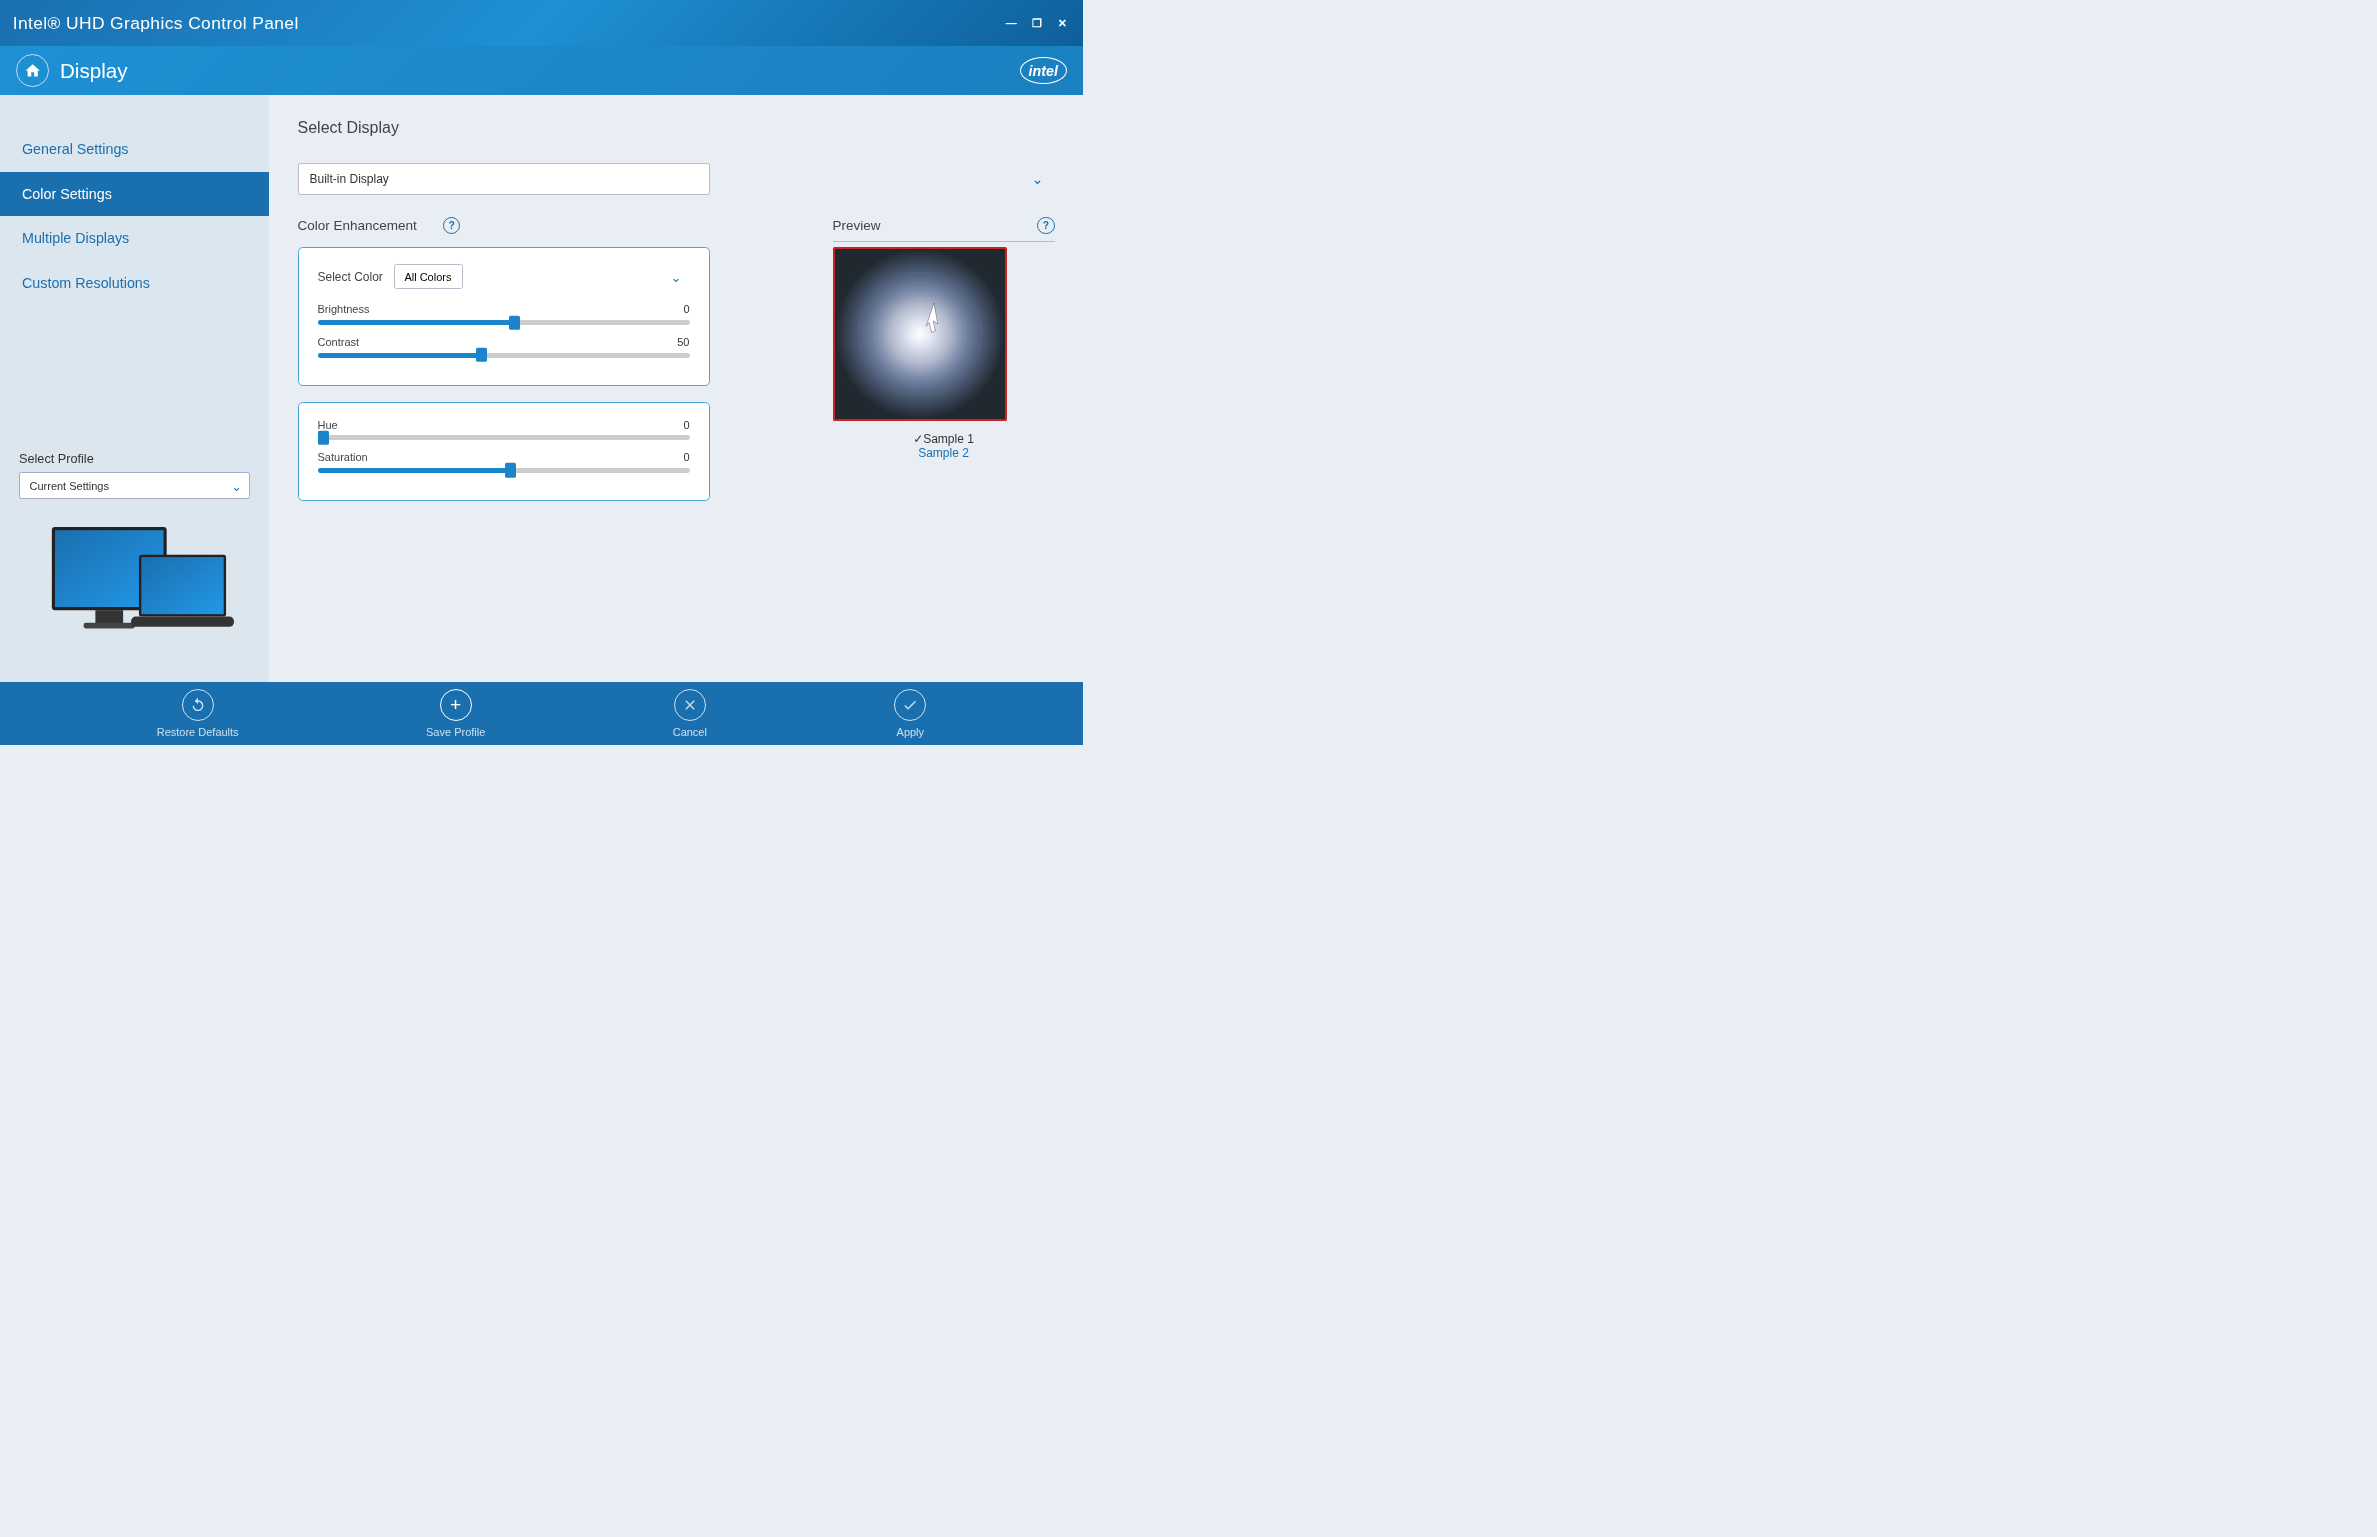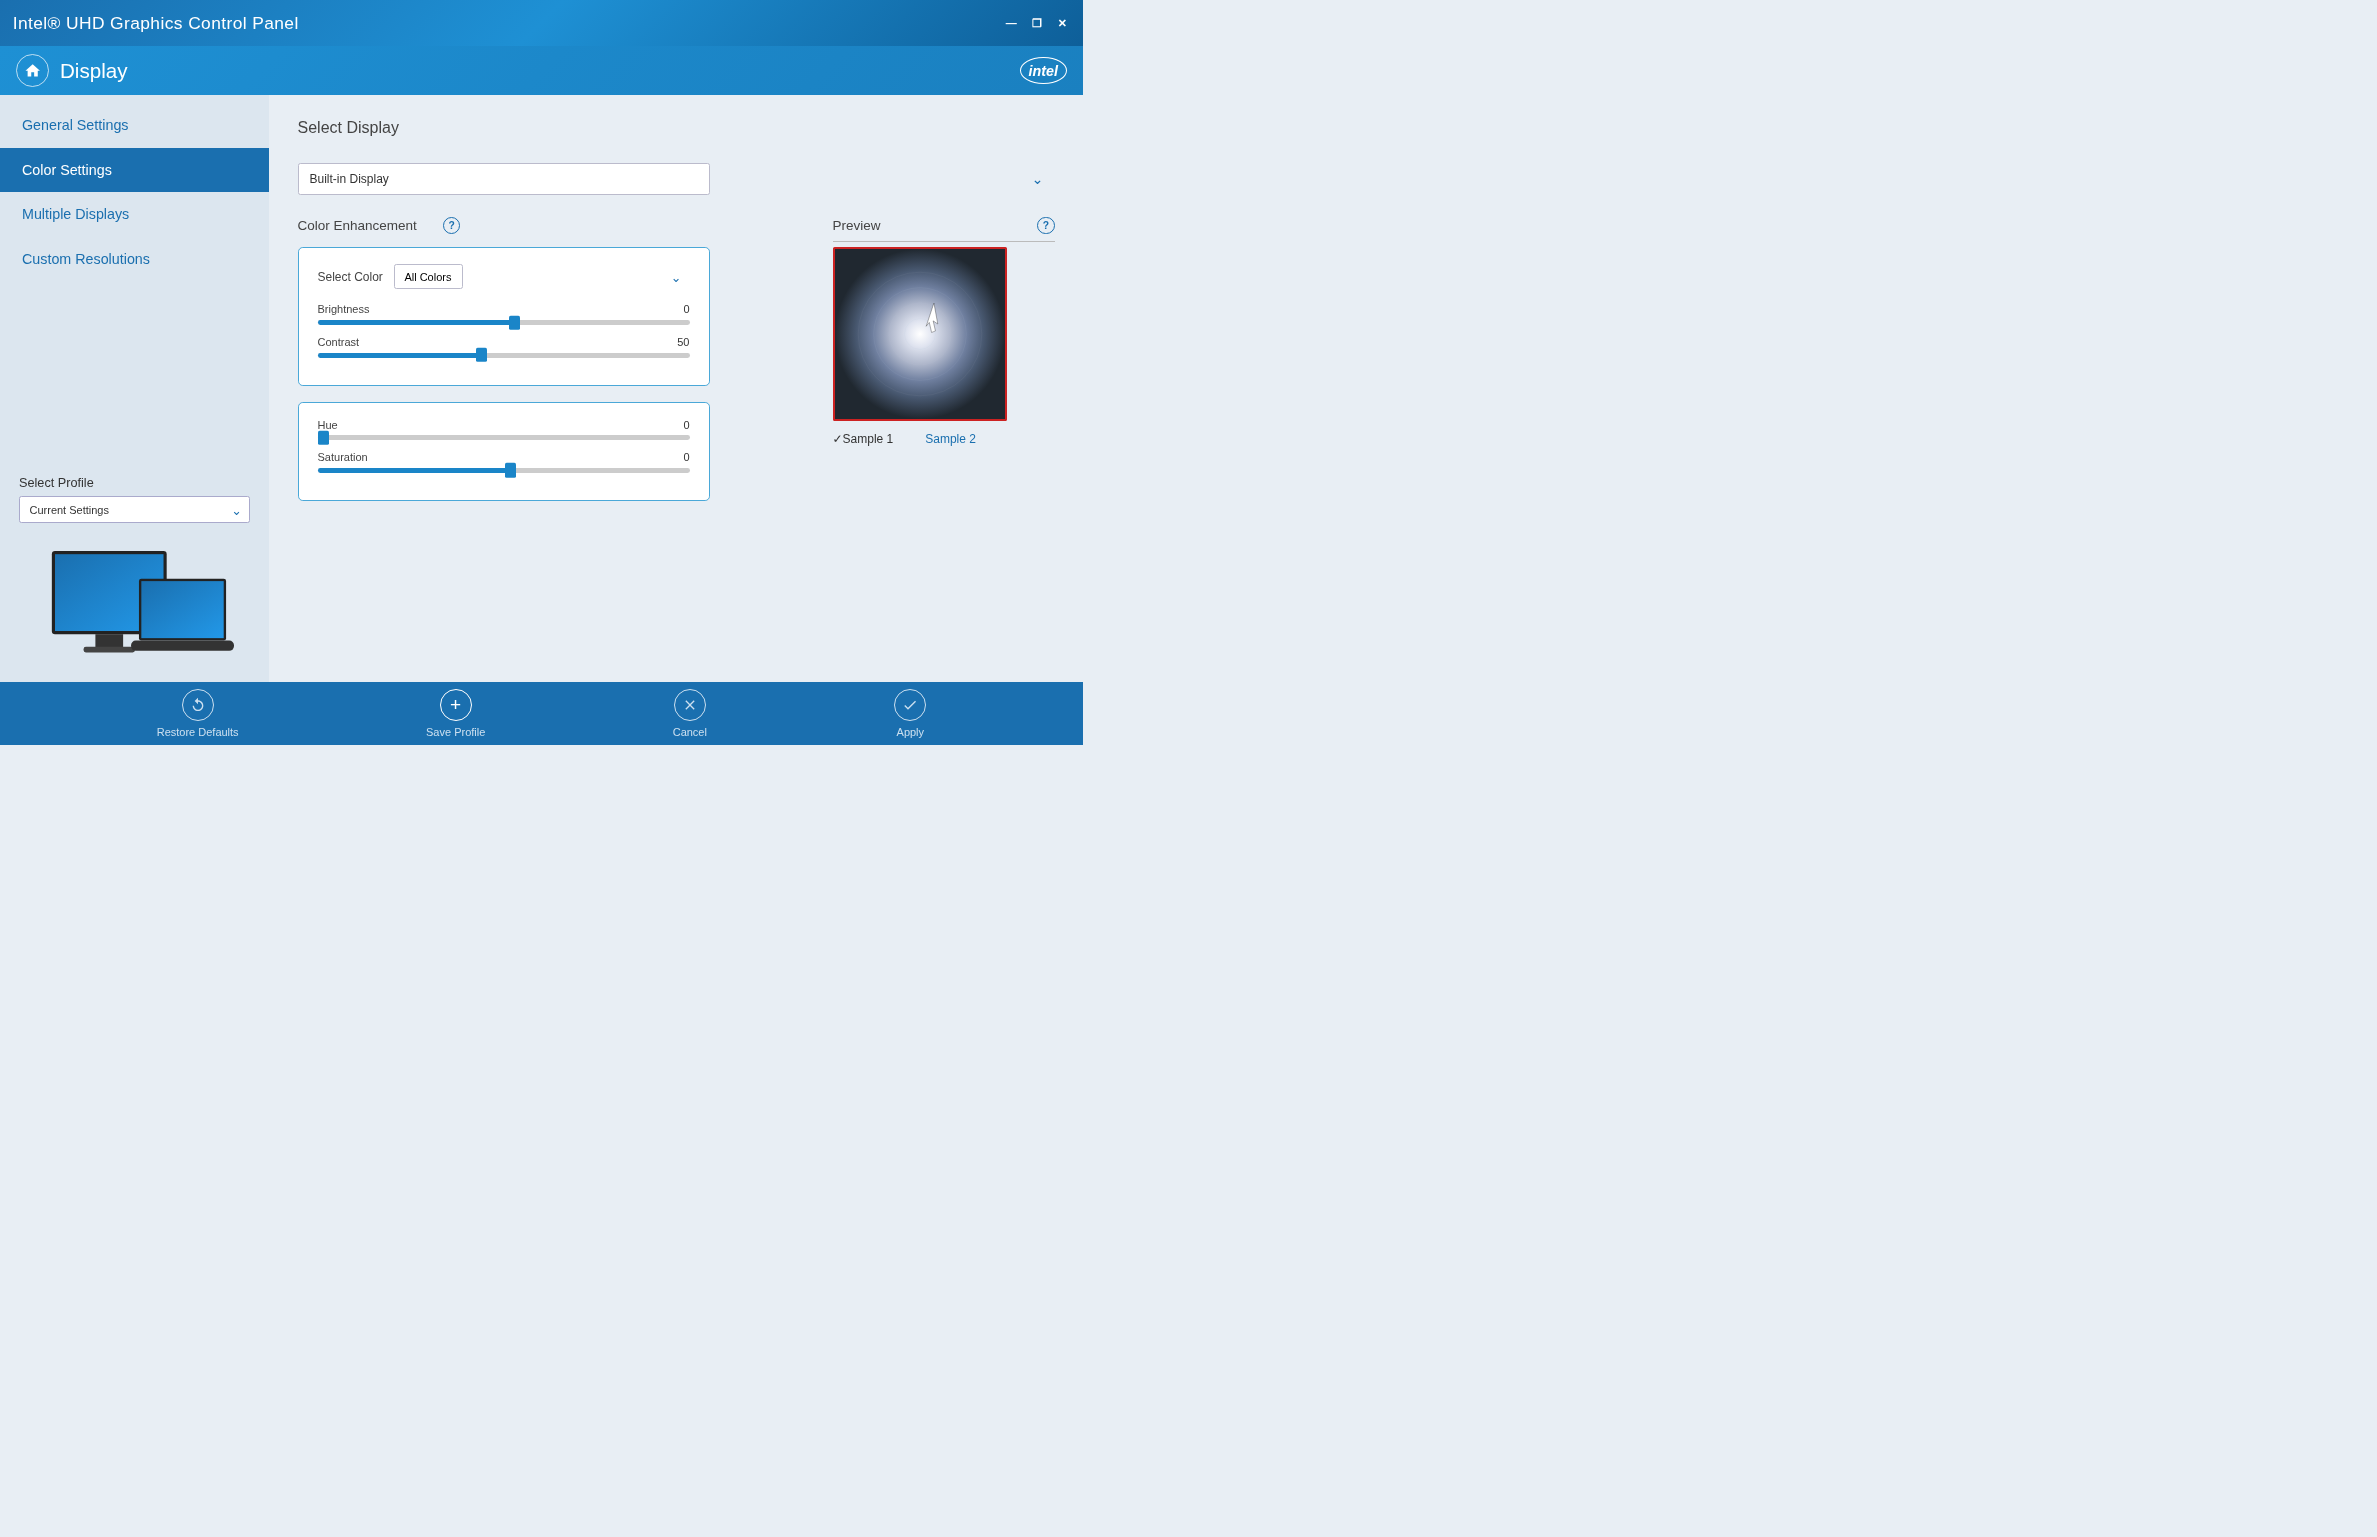--- a/index.html
+++ b/index.html
@@ -89,21 +89,21 @@
     
     .main-layout {
       display: flex;
       height: calc(745px - 46px - 49px - 63px);
     }
 
     
     .sidebar {
       width: 269px;
       background: #dce6ef;
-      padding: 8px 0;
+      padding: 32px 0;
       display: flex;
       flex-direction: column;
       justify-content: space-between;
     }
     .sidebar-nav {
       display: flex;
       flex-direction: column;
     }
     .nav-item {
       padding: 14.3px 22px;
@@ -341,22 +341,22 @@
       height: 174px;
       background: radial-gradient(ellipse at center, #ffffff 5%, #d0d8e8 25%, #9098b0 50%, #606878 70%, #303840 100%);
       border: 2.4px solid #cc2222;
       border-radius: 1.6px;
       margin-bottom: 11px;
       position: relative;
       overflow: hidden;
     }
     .preview-samples {
       display: flex;
-      gap: 32px;
-      align-items: center;
+      align-items: center;
+      flex-direction: column;
     }
     .sample-option {
       font-size: 12px;
       cursor: pointer;
     }
     .sample-option.active {
       color: #333;
       display: flex;
       align-items: center;
       gap: 3.2px;

